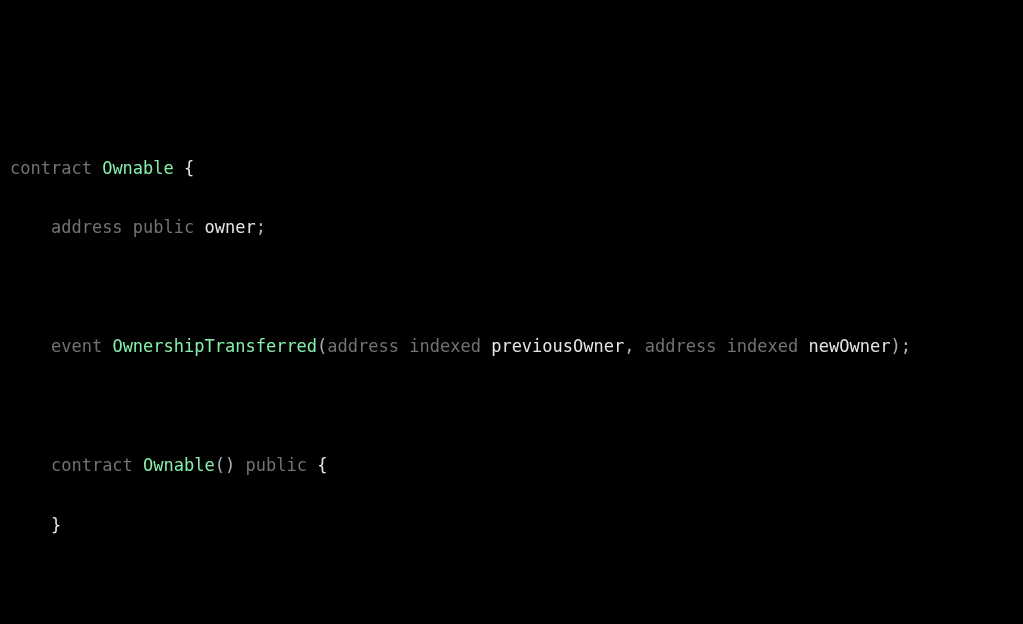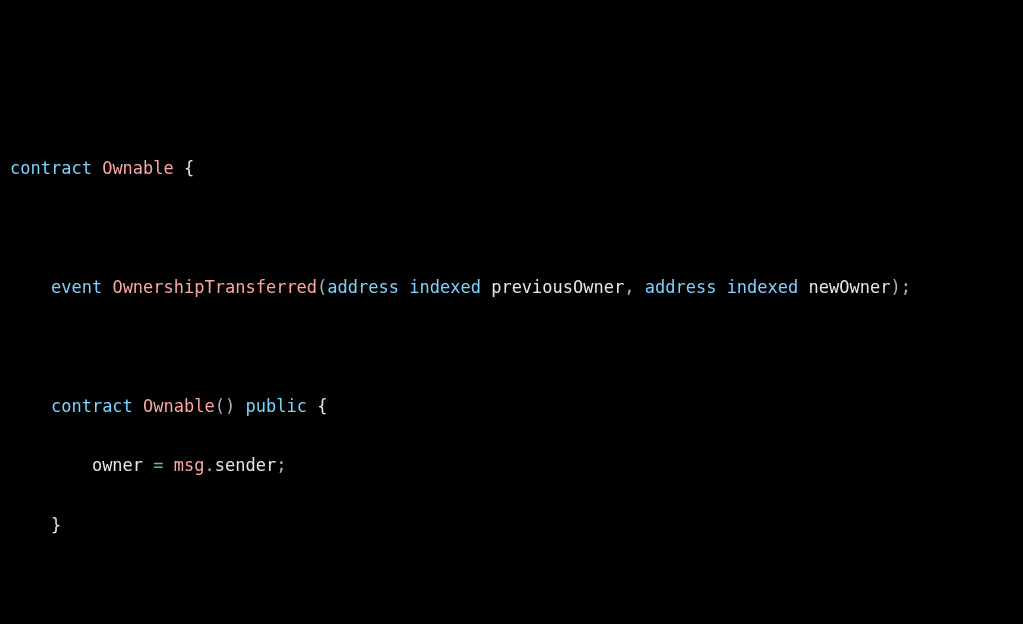--- a/index.html
+++ b/index.html
@@ -9,38 +9,38 @@
     font-size: 17px;
     line-height: 1.75;
     color: #e6e6e6;
     padding: 5px 10px;
     width: 1023px;
     height: 624px;
     overflow: hidden;
     white-space: pre;
   }
   .line { display: block; position: relative; }
-  .kw-purple { color: #7dd3fc; }
-  .kw-red { color: #fca5a5; }
+  .kw-purple { color: #737373; }
+  .kw-red { color: #86efac; }
   .kw-cyan { color: #56b6c2; }
   .white { color: #e6e6e6; }
   .punct { color: #abb2bf; }
 </style>
 </head>
 <body>
 
 
 
 <div>
 <span class="line"><span class="kw-purple">contract</span> <span class="kw-red">Ownable</span> <span class="white">{</span></span>
+<span class="line">    <span class="kw-purple">address</span> <span class="kw-purple">public</span> <span class="white">owner</span><span class="punct">;</span></span>
 <span class="line"> </span>
 <span class="line">    <span class="kw-purple">event</span> <span class="kw-red">OwnershipTransferred</span><span class="punct">(</span><span class="kw-purple">address</span> <span class="kw-purple">indexed</span> <span class="white">previousOwner</span><span class="punct">,</span> <span class="kw-purple">address</span> <span class="kw-purple">indexed</span> <span class="white">newOwner</span><span class="punct">)</span><span class="punct">;</span></span>
 <span class="line"> </span>
 <span class="line">    <span class="kw-purple">contract</span> <span class="kw-red">Ownable</span><span class="punct">()</span> <span class="kw-purple">public</span> <span class="white">{</span></span>
-<span class="line">        <span class="white">owner</span> <span class="kw-cyan">=</span> <span class="kw-red">msg</span><span class="punct">.</span><span class="white">sender</span><span class="punct">;</span></span>
 <span class="line">    <span class="white">}</span></span>
 
 
 
 
 
 
 
 
 

